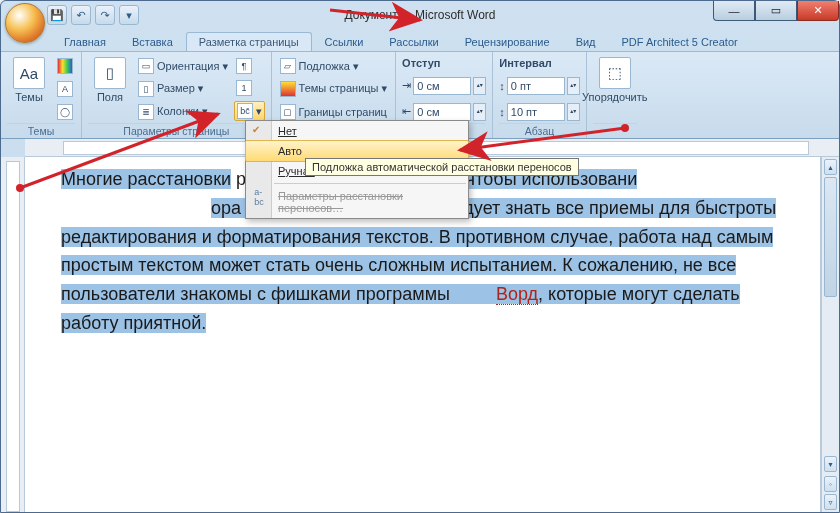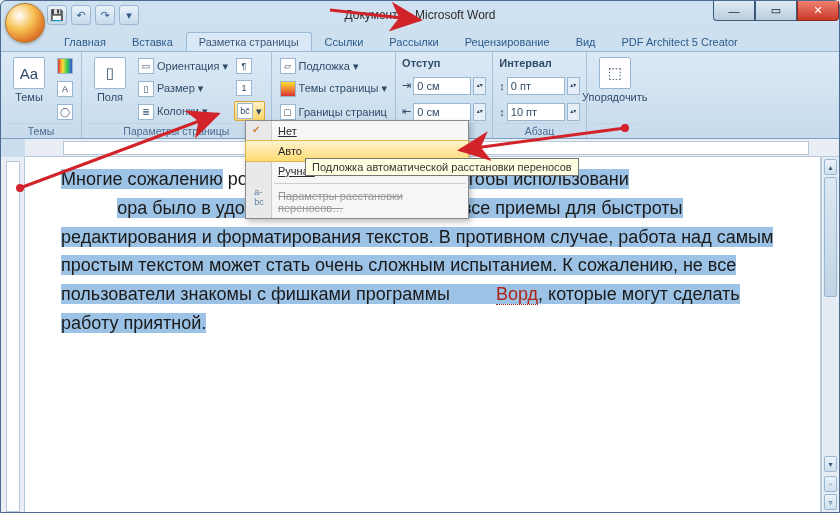--- a/index.html
+++ b/index.html
@@ -249,21 +249,21 @@
   <div class="ruler-h">
     <div class="ruler-scale"></div>
   </div>
 
   <div class="doc-wrapper">
     <div class="ruler-v">
         <div class="scale"></div>
       </div>
     <div class="docarea">
       <div class="doctext">
-        <span class="sel"><span>Многие сожалению</span></span><span>                                               рограммой </span><span class="sel"><span class="link redu">Microsoft Word</span>.</span>
+        <span class="sel"><span>Многие расстановки</span></span><span>                                               рограммой </span><span class="sel"><span class="link redu">Microsoft Word</span>.</span>
         <span class="sel"><span>Чтобы использовани</span></span><span style="color:transparent">е этого текстового редакт</span><span class="sel"><span>ора было в  удовольствие, следует знать все приемы для быстроты редактирования и форматирования текстов. В противном случае, работа над самым простым текстом может стать  очень сложным испытанием.  К сожалению, не все пользователи знакомы с фишками программы </span><span class="redu grn">Ворд</span><span>, которые могут сделать работу приятной.</span></span>
       </div>
     </div>
     <div class="scroll-v">
       <div class="scroll-arrow" style="top:2px;">▴</div>
       <div class="scroll-thumb"></div>
       <div class="scroll-arrow" style="bottom:40px;">▾</div>
       <div class="scroll-arrow" style="bottom:20px;">◦</div>
       <div class="scroll-arrow" style="bottom:2px;">▿</div>
     </div>

